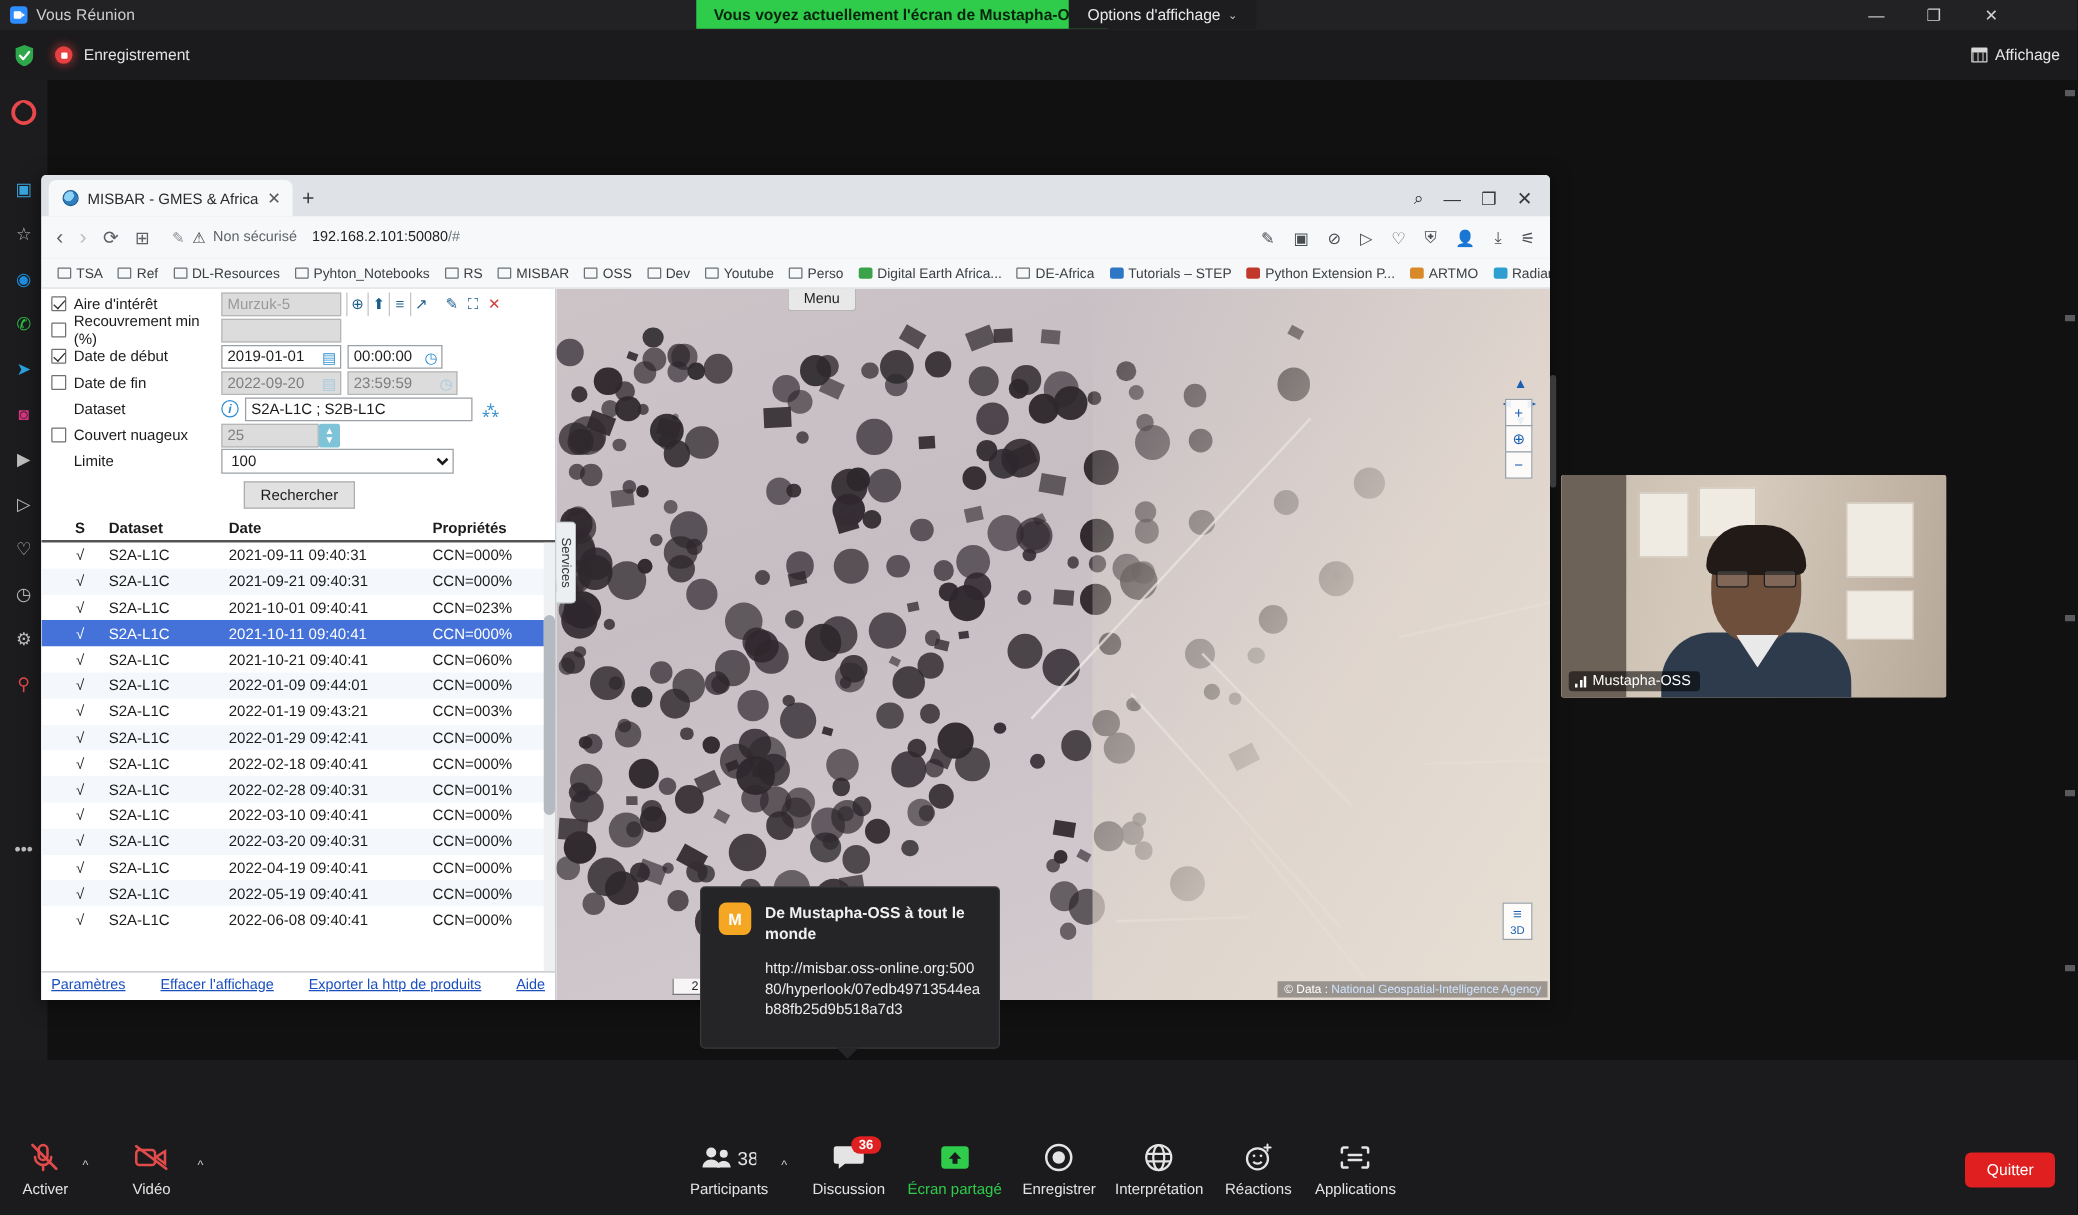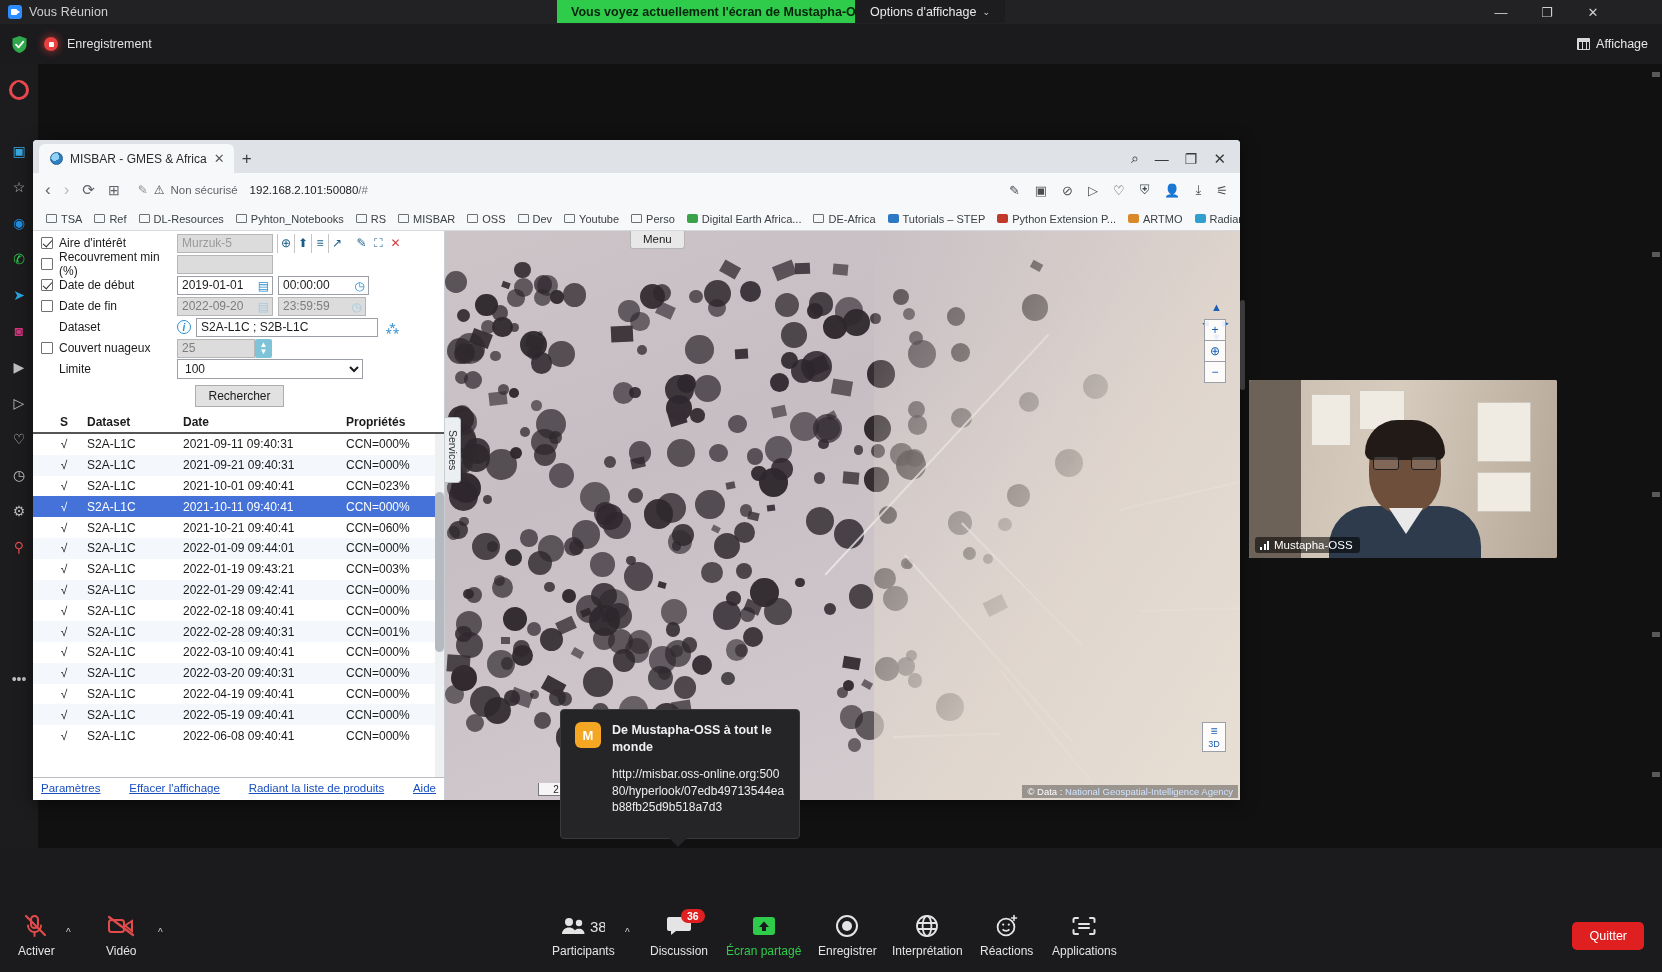--- a/index.html
+++ b/index.html
@@ -929,21 +929,21 @@
 
         <div class="frow">
           <span class="flabel">
             <span class="cbx on"></span>
             <span>Date de début</span>
           </span>
           <span class="inp datebox" style="width:96px">
             <span>2019-01-01</span>
             <span class="cal-ico">▤</span>
           </span>
-          <span class="inp datebox" style="width:91px;margin-left:5px">
+          <span class="inp datebox" style="width:76px;margin-left:5px">
             <span>00:00:00</span>
             <span class="cal-ico">◷</span>
           </span>
         </div>
 
         <div class="frow">
           <span class="flabel">
             <span class="cbx"></span>
             <span>Date de fin</span>
           </span>
@@ -1095,21 +1095,21 @@
             </div>
             <div id="vscroll">
             <div id="vthumb"></div>
           </div>
         </div>
         <div id="tfoot">
             <a>Paramètres</a>
             <span class="sp"></span>
             <a>Effacer l'affichage</a>
             <span class="sp"></span>
-            <a>Radiant la liste de produits</a>
+            <a>Exporter la http de produits</a>
             <span class="sp"></span>
             <a>Aide</a>
           </div>
       </div>
     </div>
   </div>
 </div>
 
 <div id="splitter"></div>
 

